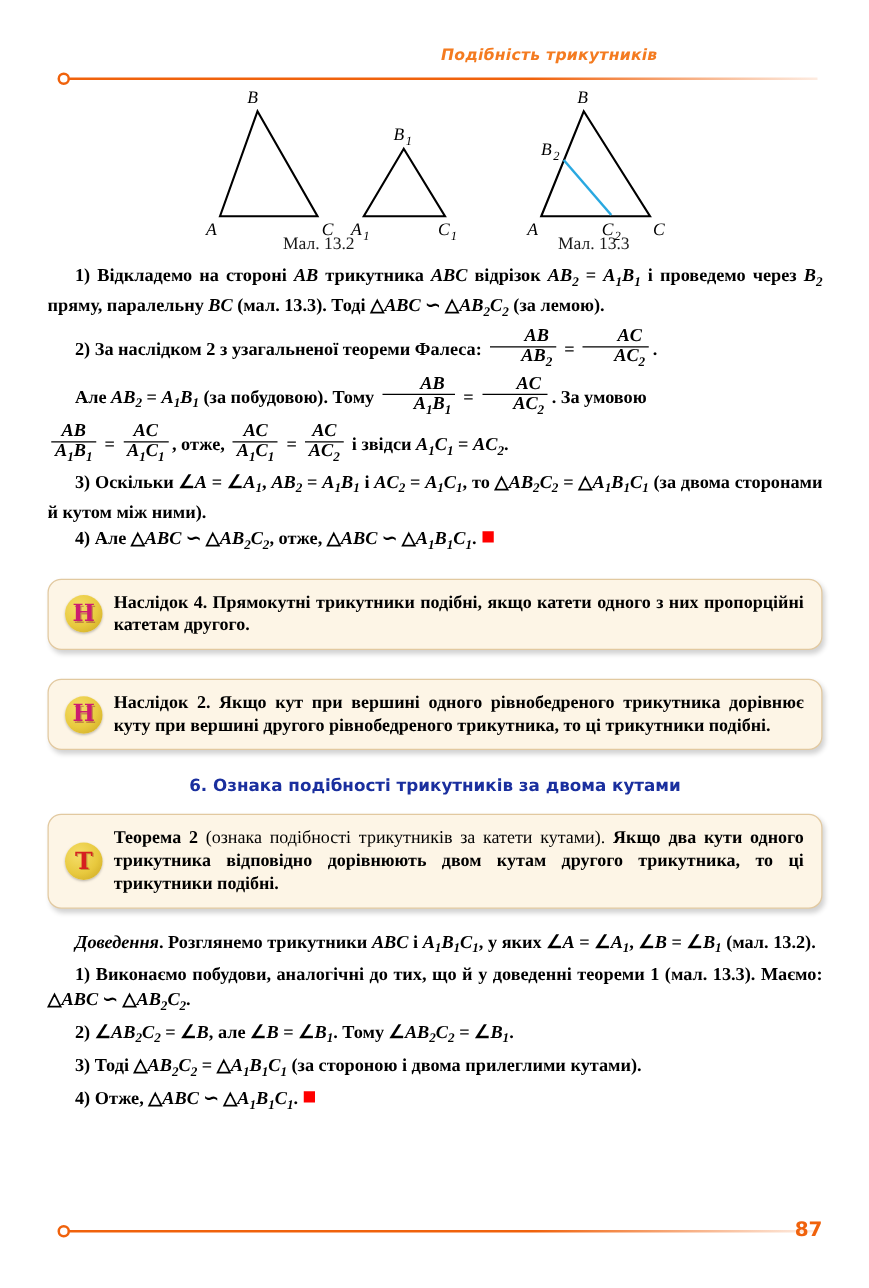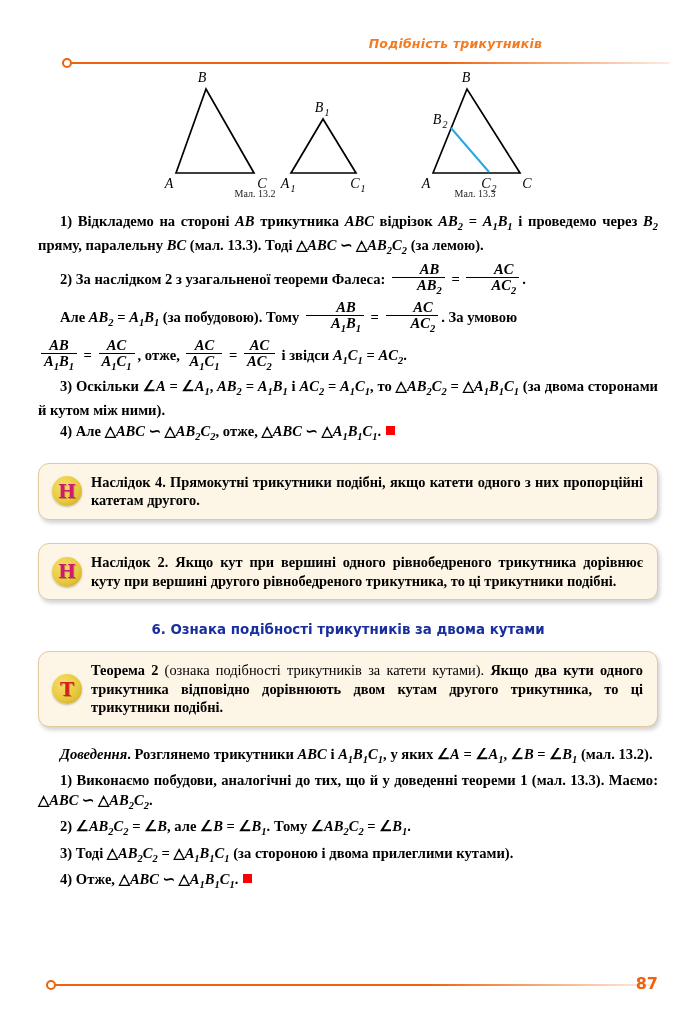--- a/index.html
+++ b/index.html
@@ -8,21 +8,21 @@
     width:695px; height:1030px;
     background:#ffffff;
     font-family:"Liberation Serif", serif;
     color:#000;
     position:relative;
     overflow:hidden;
   }
 
   
   .runhead {
-    position:absolute; top:36px; left:16px; width:564px; height:30px;
+    position:absolute; top:36px; left:0; width:564px; height:30px;
   }
   .runhead-title {
     position:absolute; right:38px; top:0;
     font-family:"DejaVu Sans", sans-serif;
     font-weight:bold; font-style:italic;
     font-size:12.5px; color:#F47B20;
     letter-spacing:.2px;
   }
   .rule-wrap { position:absolute; left:46px; top:22px; width:615px; height:10px; }
   .rule-line {
@@ -34,21 +34,21 @@
     border:2px solid #F0620C; border-radius:50%; background:#fff;
   }
   .rule-wrap.bottom .rule-line {
     background:linear-gradient(to right,#F0620C 0%,#F0620C 62%,rgba(240,98,12,.10) 100%);
   }
 
   
   .figures { position:absolute; left:0; top:60px; width:695px; height:148px; }
   .fig-caption {
     position:absolute; font-family:"Liberation Serif", serif;
-    font-size:10px; color:#1a1a1a; text-align:center;
+    font-size:14px; color:#1a1a1a; text-align:center;
   }
 
   
   .content { position:absolute; left:38px; top:212px; width:620px; }
   p.txt {
     margin:0 0 2px 0;
     font-size:14.6px; line-height:19.5px;
     text-align:justify; text-justify:inter-word;font-weight:bold;
   }
   p.ind { text-indent:22px; }

